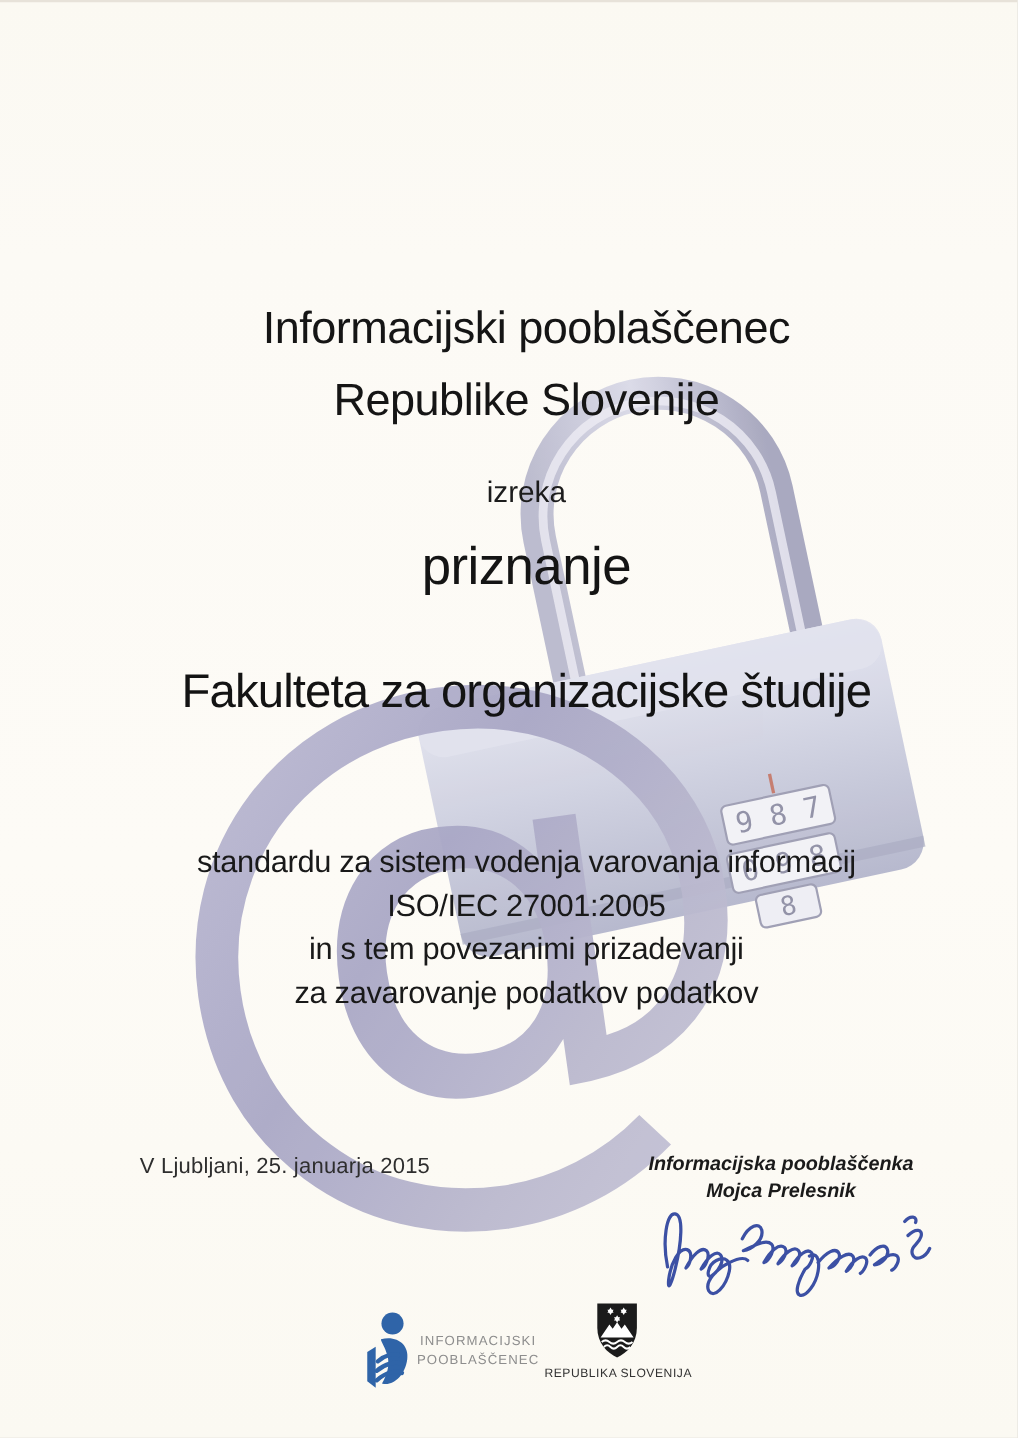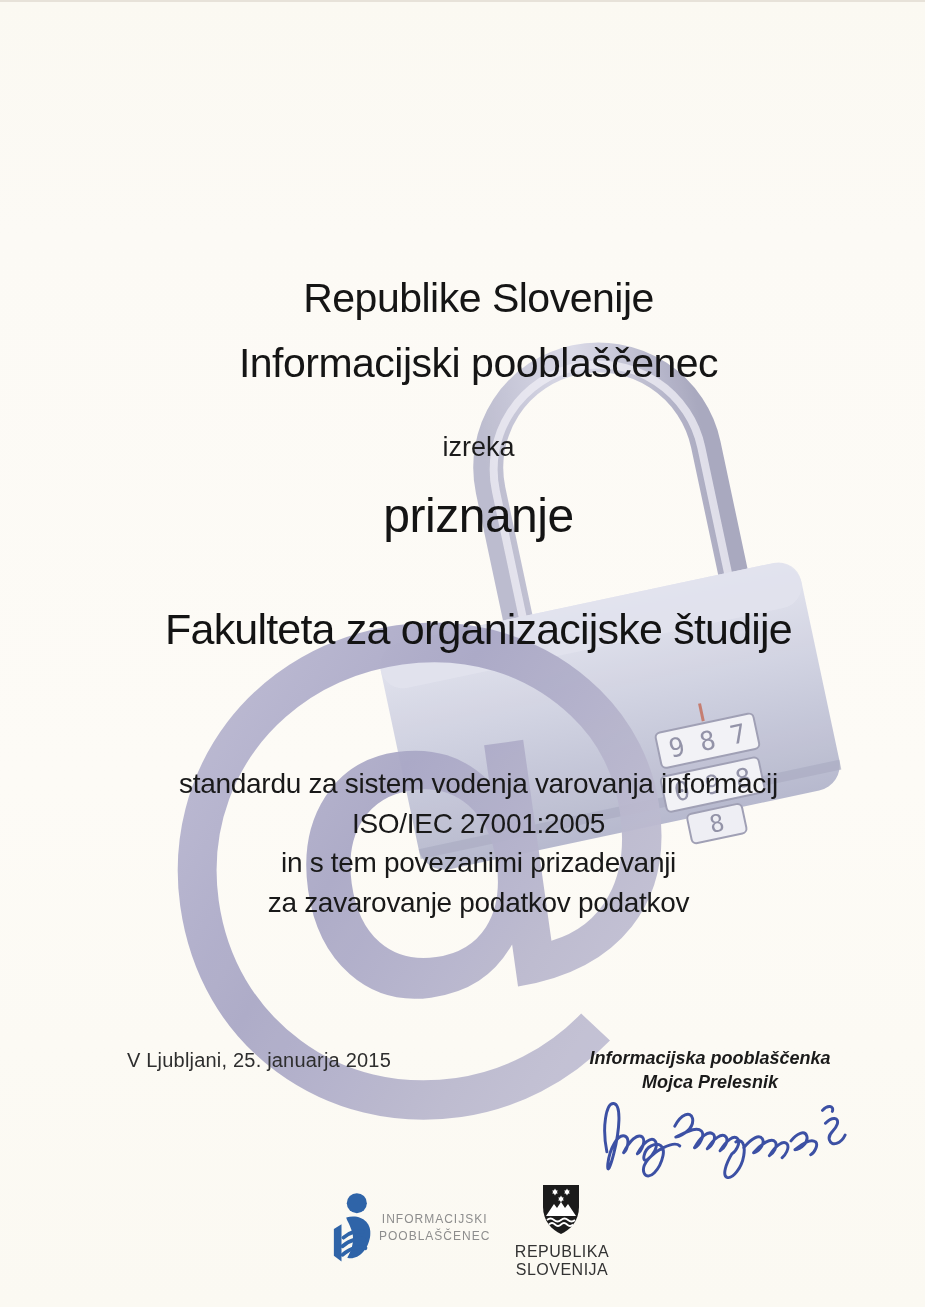--- a/index.html
+++ b/index.html
@@ -20,21 +20,21 @@
   .bodytext{top:764px;font-size:28px;line-height:39.5px;letter-spacing:-0.3px;color:#191919;}
   .date{position:absolute;left:127px;top:1049px;font-size:20px;letter-spacing:0.2px;color:#2e2e2e;}
   .signer{position:absolute;left:558px;top:1046px;width:304px;text-align:center;
           font-size:18px;font-weight:700;line-height:24px;color:#1a1a1a;font-style:italic;}
   .signature{position:absolute;left:598px;top:1086px;}
   .ip-logo{position:absolute;left:331px;top:1192px;}
   .ip-text{position:absolute;left:379px;top:1211px;font-size:12px;line-height:17px;
            color:#8d8d8d;letter-spacing:1px;text-align:center;}
   .coat{position:absolute;left:540px;top:1183px;}
   .coat-label{position:absolute;left:488px;top:1243px;width:148px;text-align:center;
-              font-size:16px;letter-spacing:0.5px;color:#333;}
+              font-size:11px;letter-spacing:0.5px;color:#333;}
 </style>
 </head>
 <body>
 
 <div class="page">
   <div class="top-edge"></div>
 
   <svg class="wm" width="925" height="1307" viewBox="0 0 925 1307">
     <defs>
       <linearGradient id="lockbody" x1="0" y1="0" x2="0" y2="1">
@@ -70,22 +70,22 @@
         <rect x="664" y="828" width="56" height="30" rx="5" fill="#eeeef4" stroke="#9c9cb2" stroke-width="2"></rect>
         <text x="692" y="851" text-anchor="middle" font-size="24" fill="#8e8ea4" font-family="DejaVu Sans Mono, monospace">8</text>
       </g>
     </g>
 
     <text transform="rotate(-8 420 850)" x="420" y="1022" text-anchor="middle" font-size="565" font-family="DejaVu Sans, sans-serif" fill="url(#atgrad)" opacity="0.95">@</text>
   </svg>
 
   <div class="layer">
     <div class="center title">
+      <div>Informacijski pooblaščenec</div>
       <div>Republike Slovenije</div>
-      <div>Informacijski pooblaščenec</div>
     </div>
 
     <div class="center izreka">izreka</div>
 
     <div class="center priznanje">priznanje</div>
 
     <div class="center recipient">
       <div>Fakulteta za organizacijske študije</div>
     </div>
 

